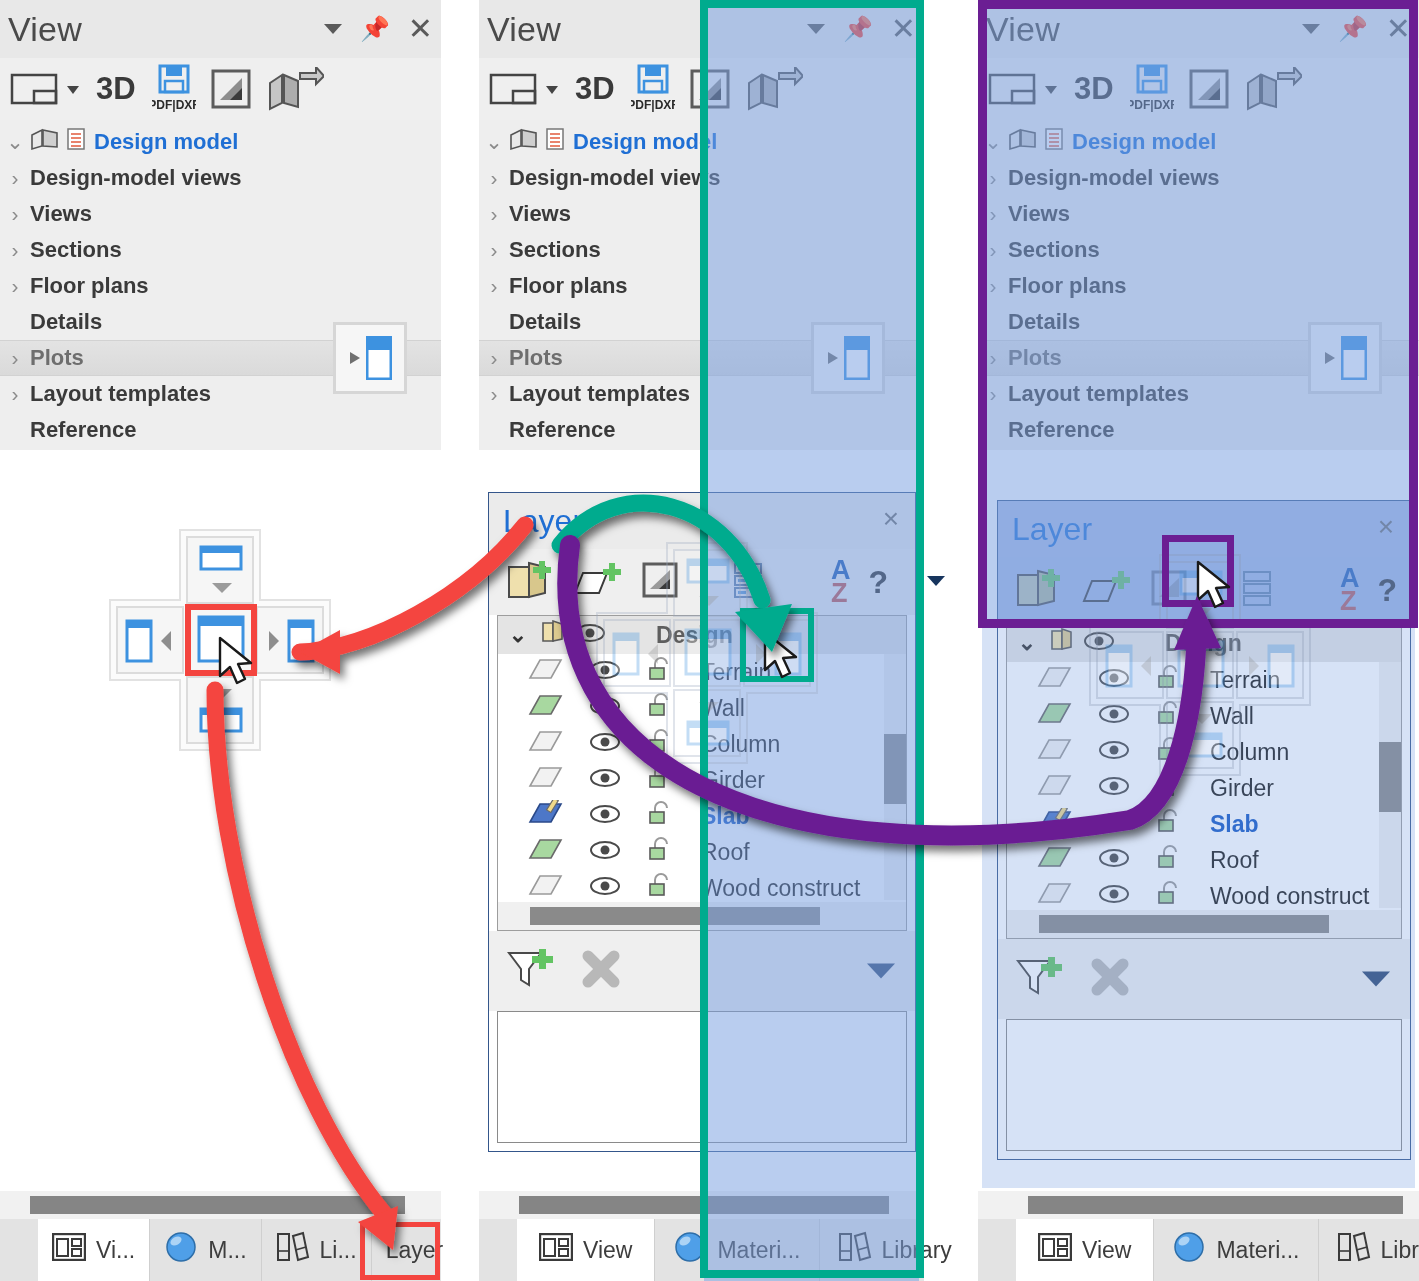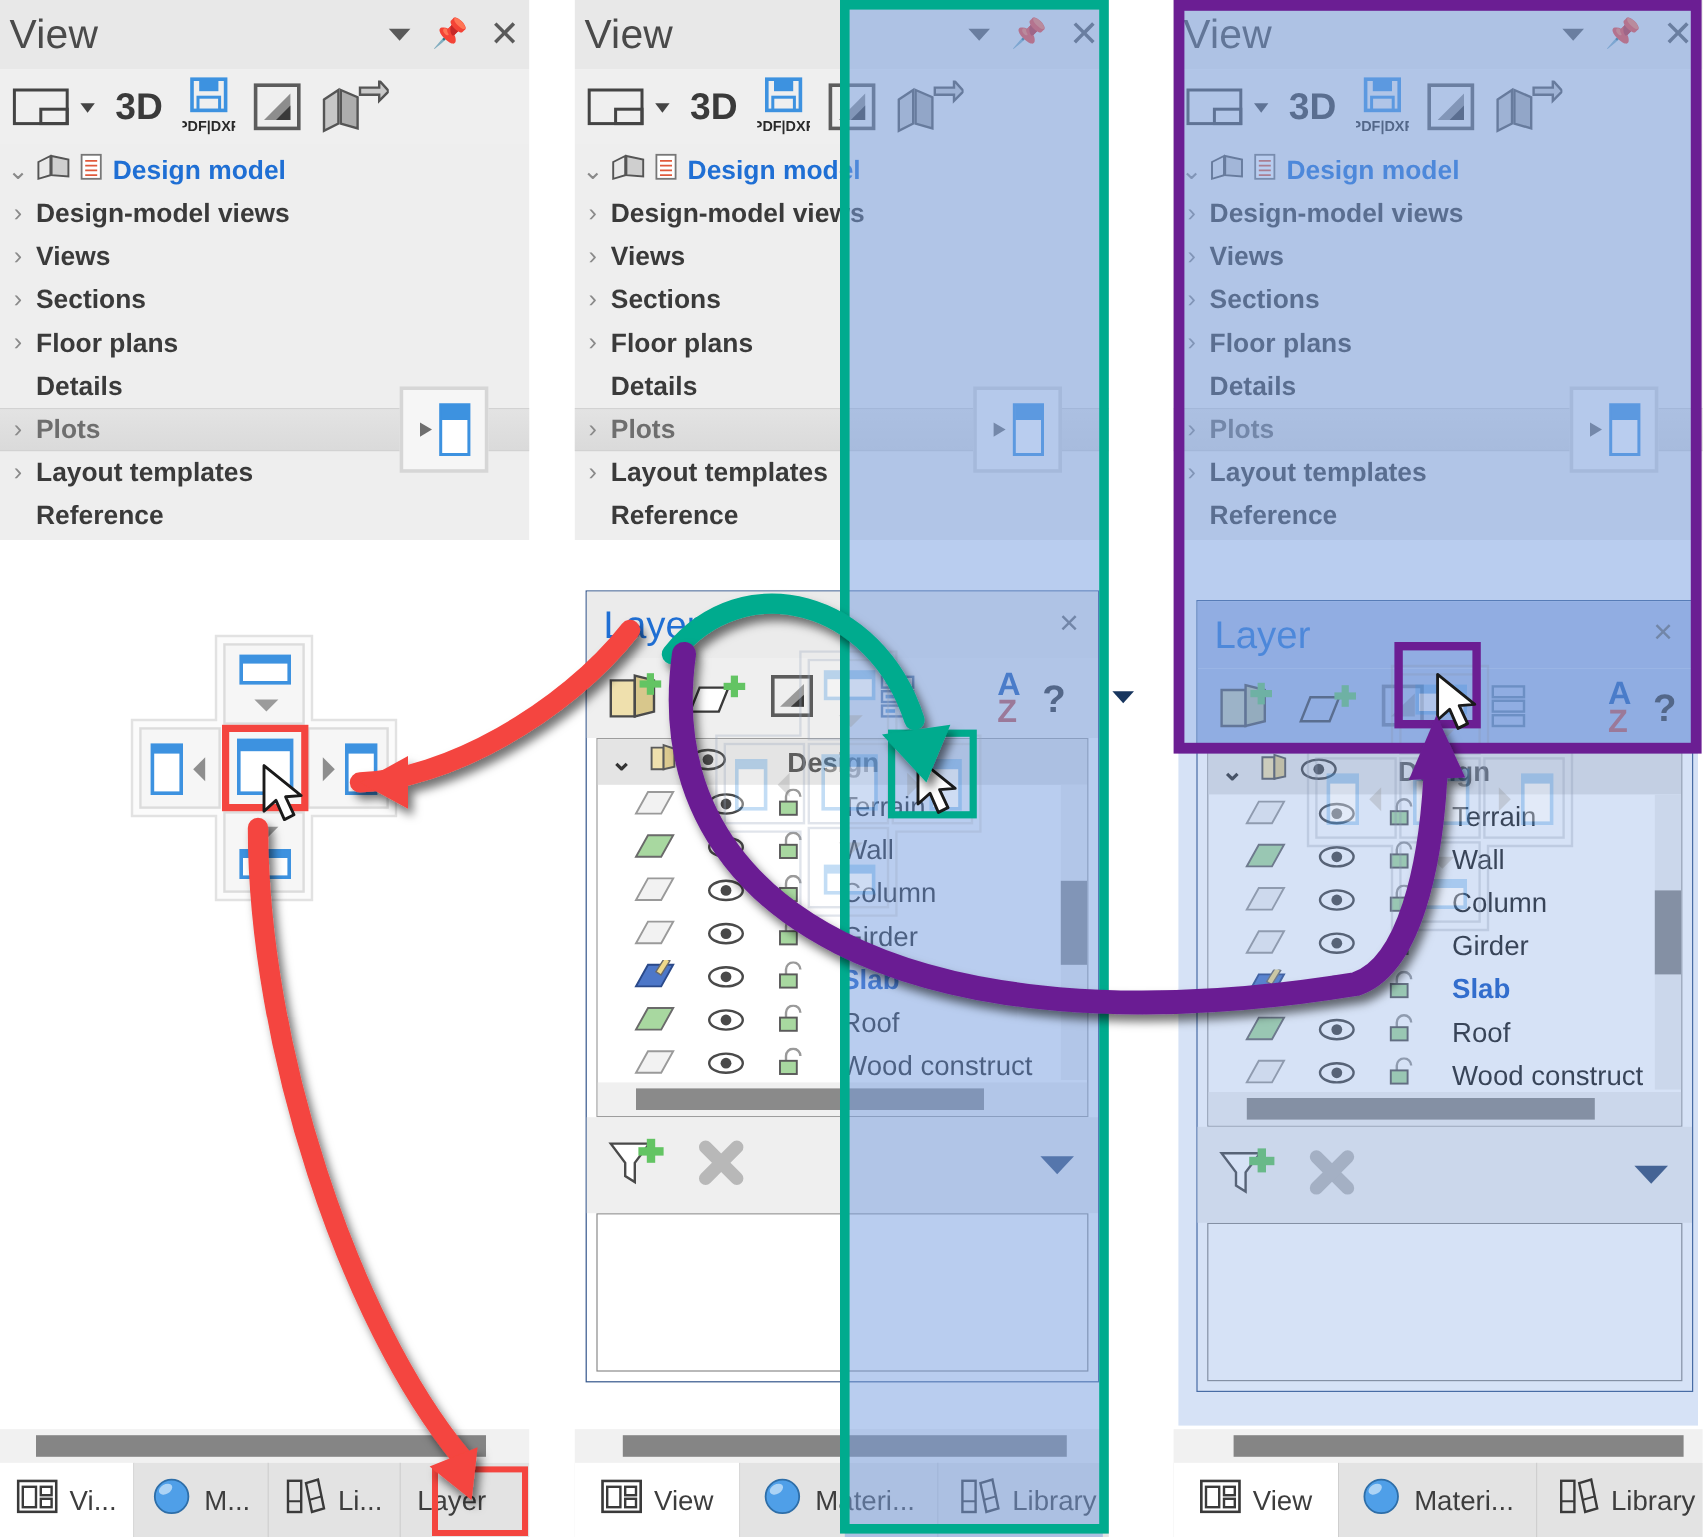--- a/index.html
+++ b/index.html
@@ -63,21 +63,21 @@
   
   .tabstrip {
     position: absolute; bottom: 0; left: 0; right: 0; height: 62px;
     background: #e3e3e3; display: flex; align-items: stretch;
   }
   .tab {
     display: flex; align-items: center; gap: 10px;
     padding: 0 14px; font-size: 23px; color: #3d3d3d;
     border-right: 1px solid #cfcfcf;
   }
-  .tab.active { background: #ffffff; }
+  .tab.active { background: #ffffff; margin-left: 38px; }
   .hscroll-wrap {
     position: absolute; left: 0; right: 0; bottom: 62px; height: 28px;
     background: #f1f1f1; display: flex; align-items: center;
   }
   .hscroll-thumb { height: 18px; background: #858585; }
 
   
   .layerwin { position: absolute; background: #ffffff; border: 1px solid #34568b; }
   .layer-title {
     height: 56px; background: #ebebeb; position: relative;

